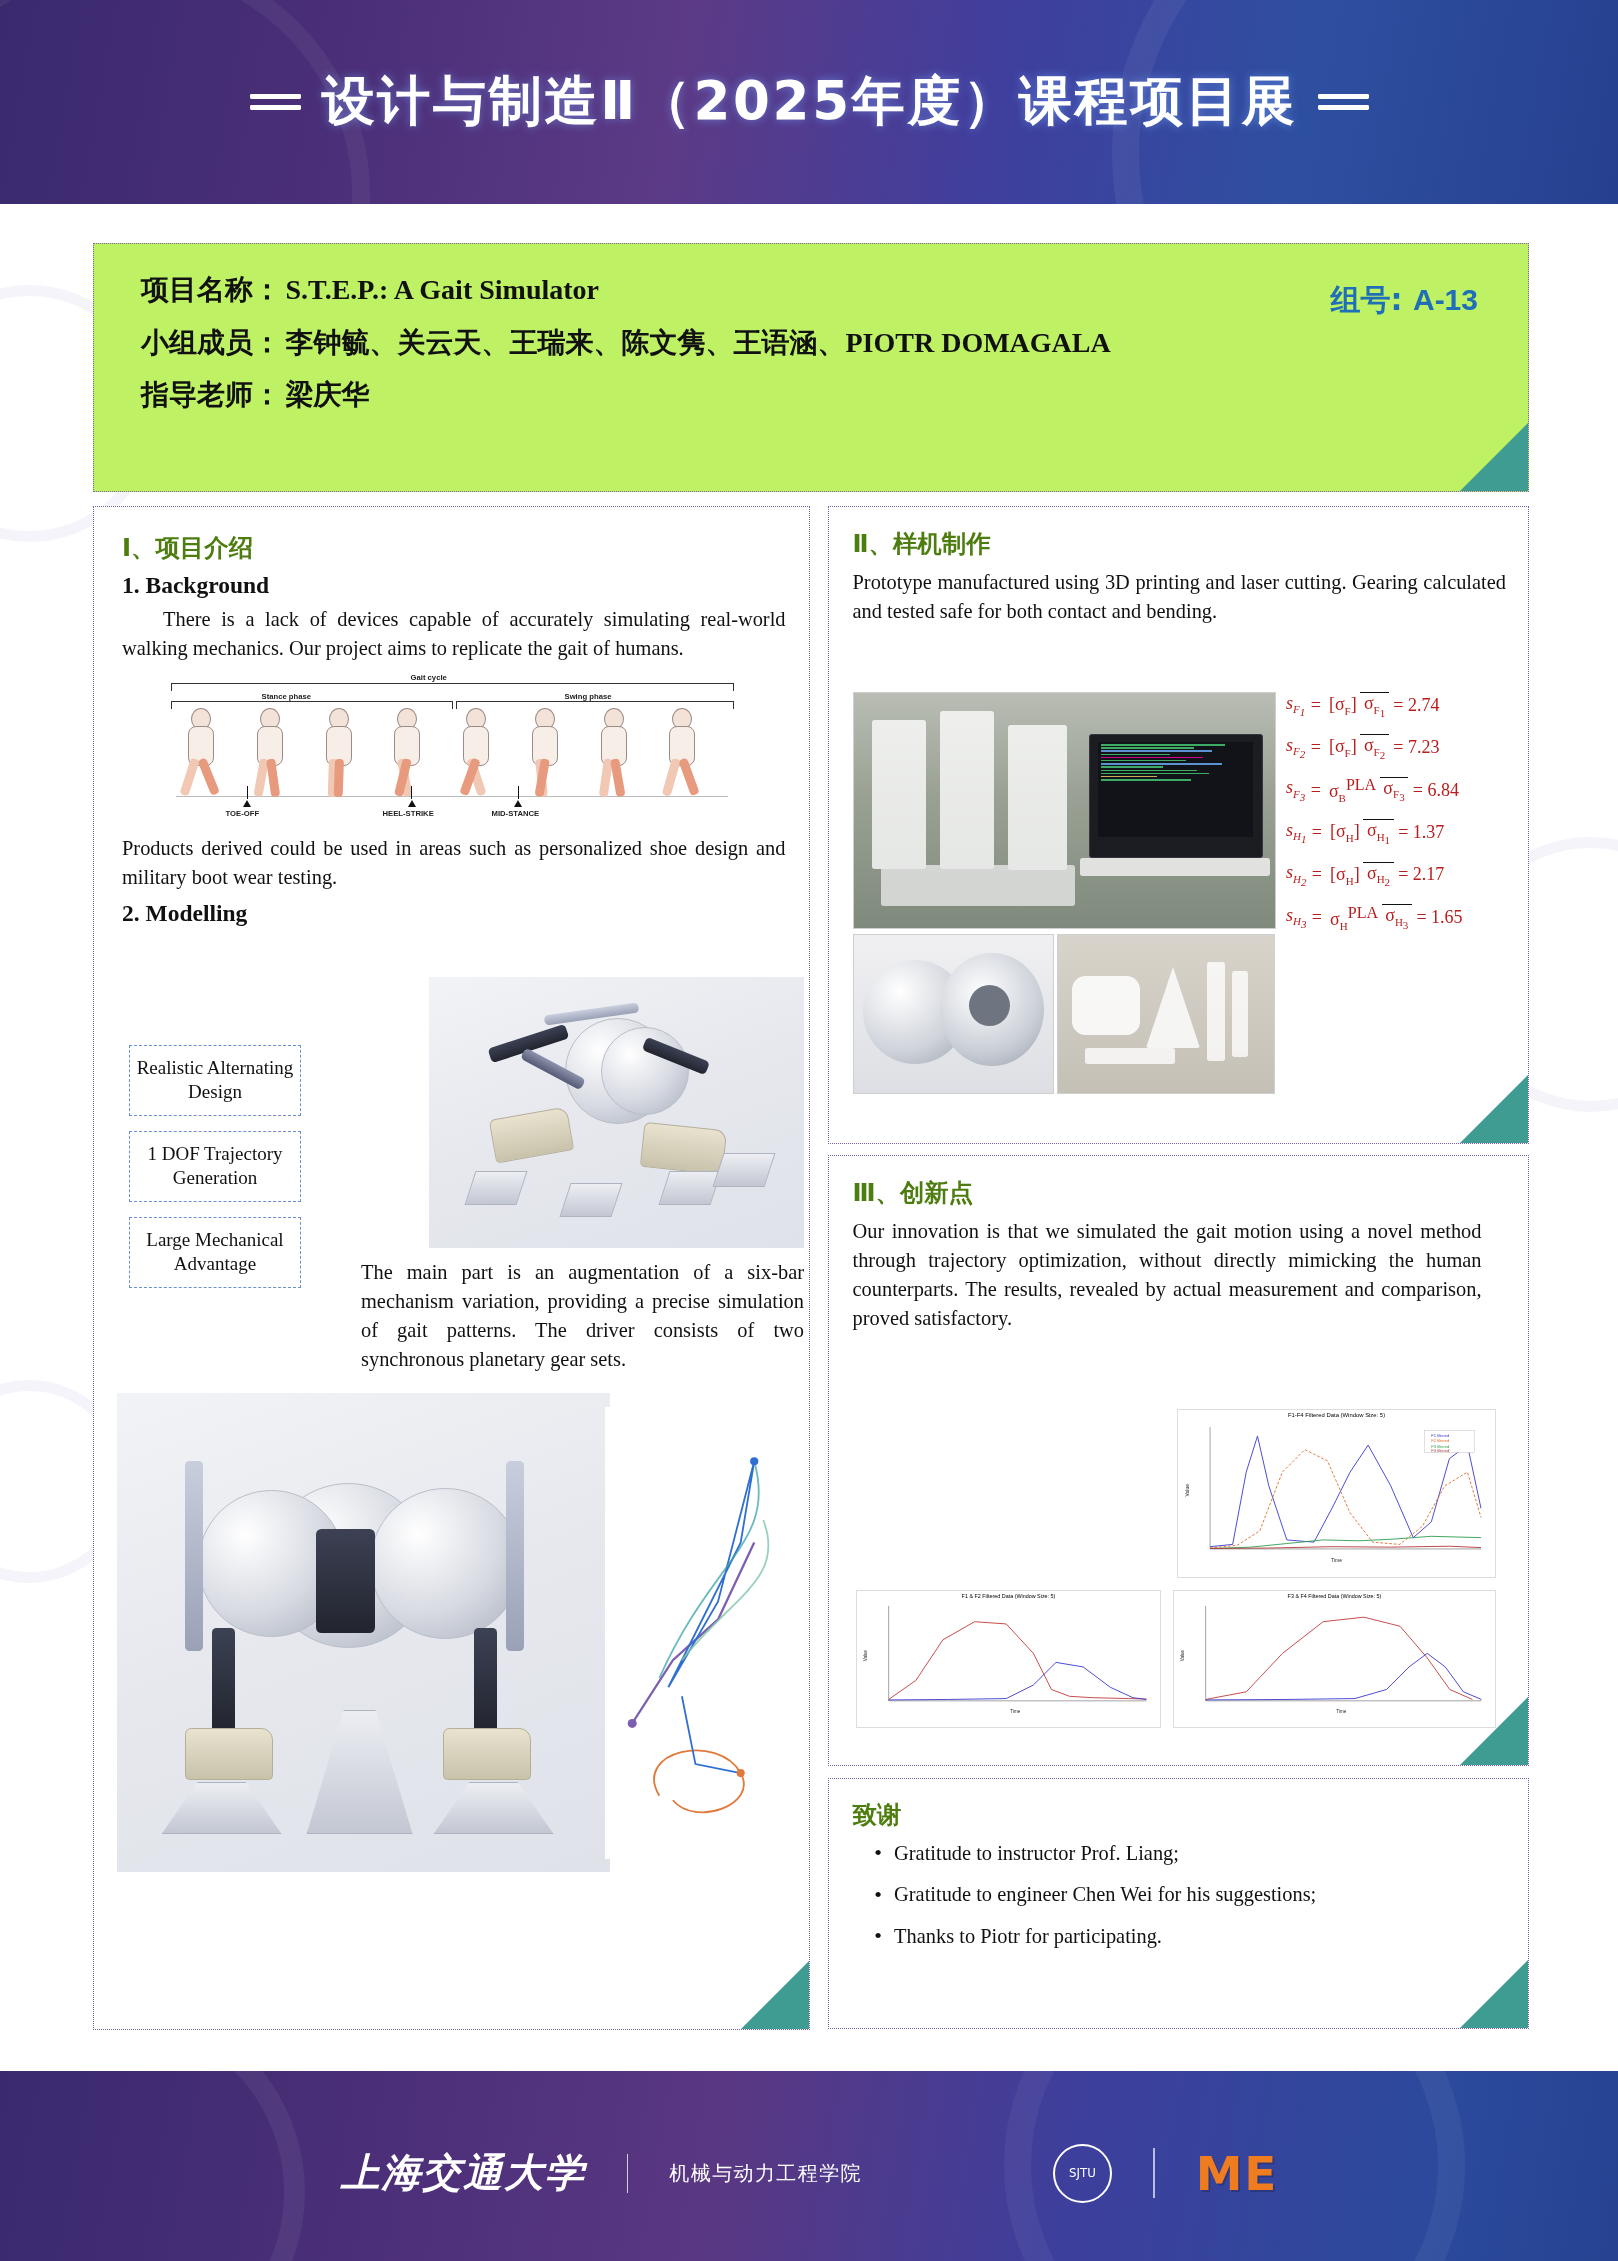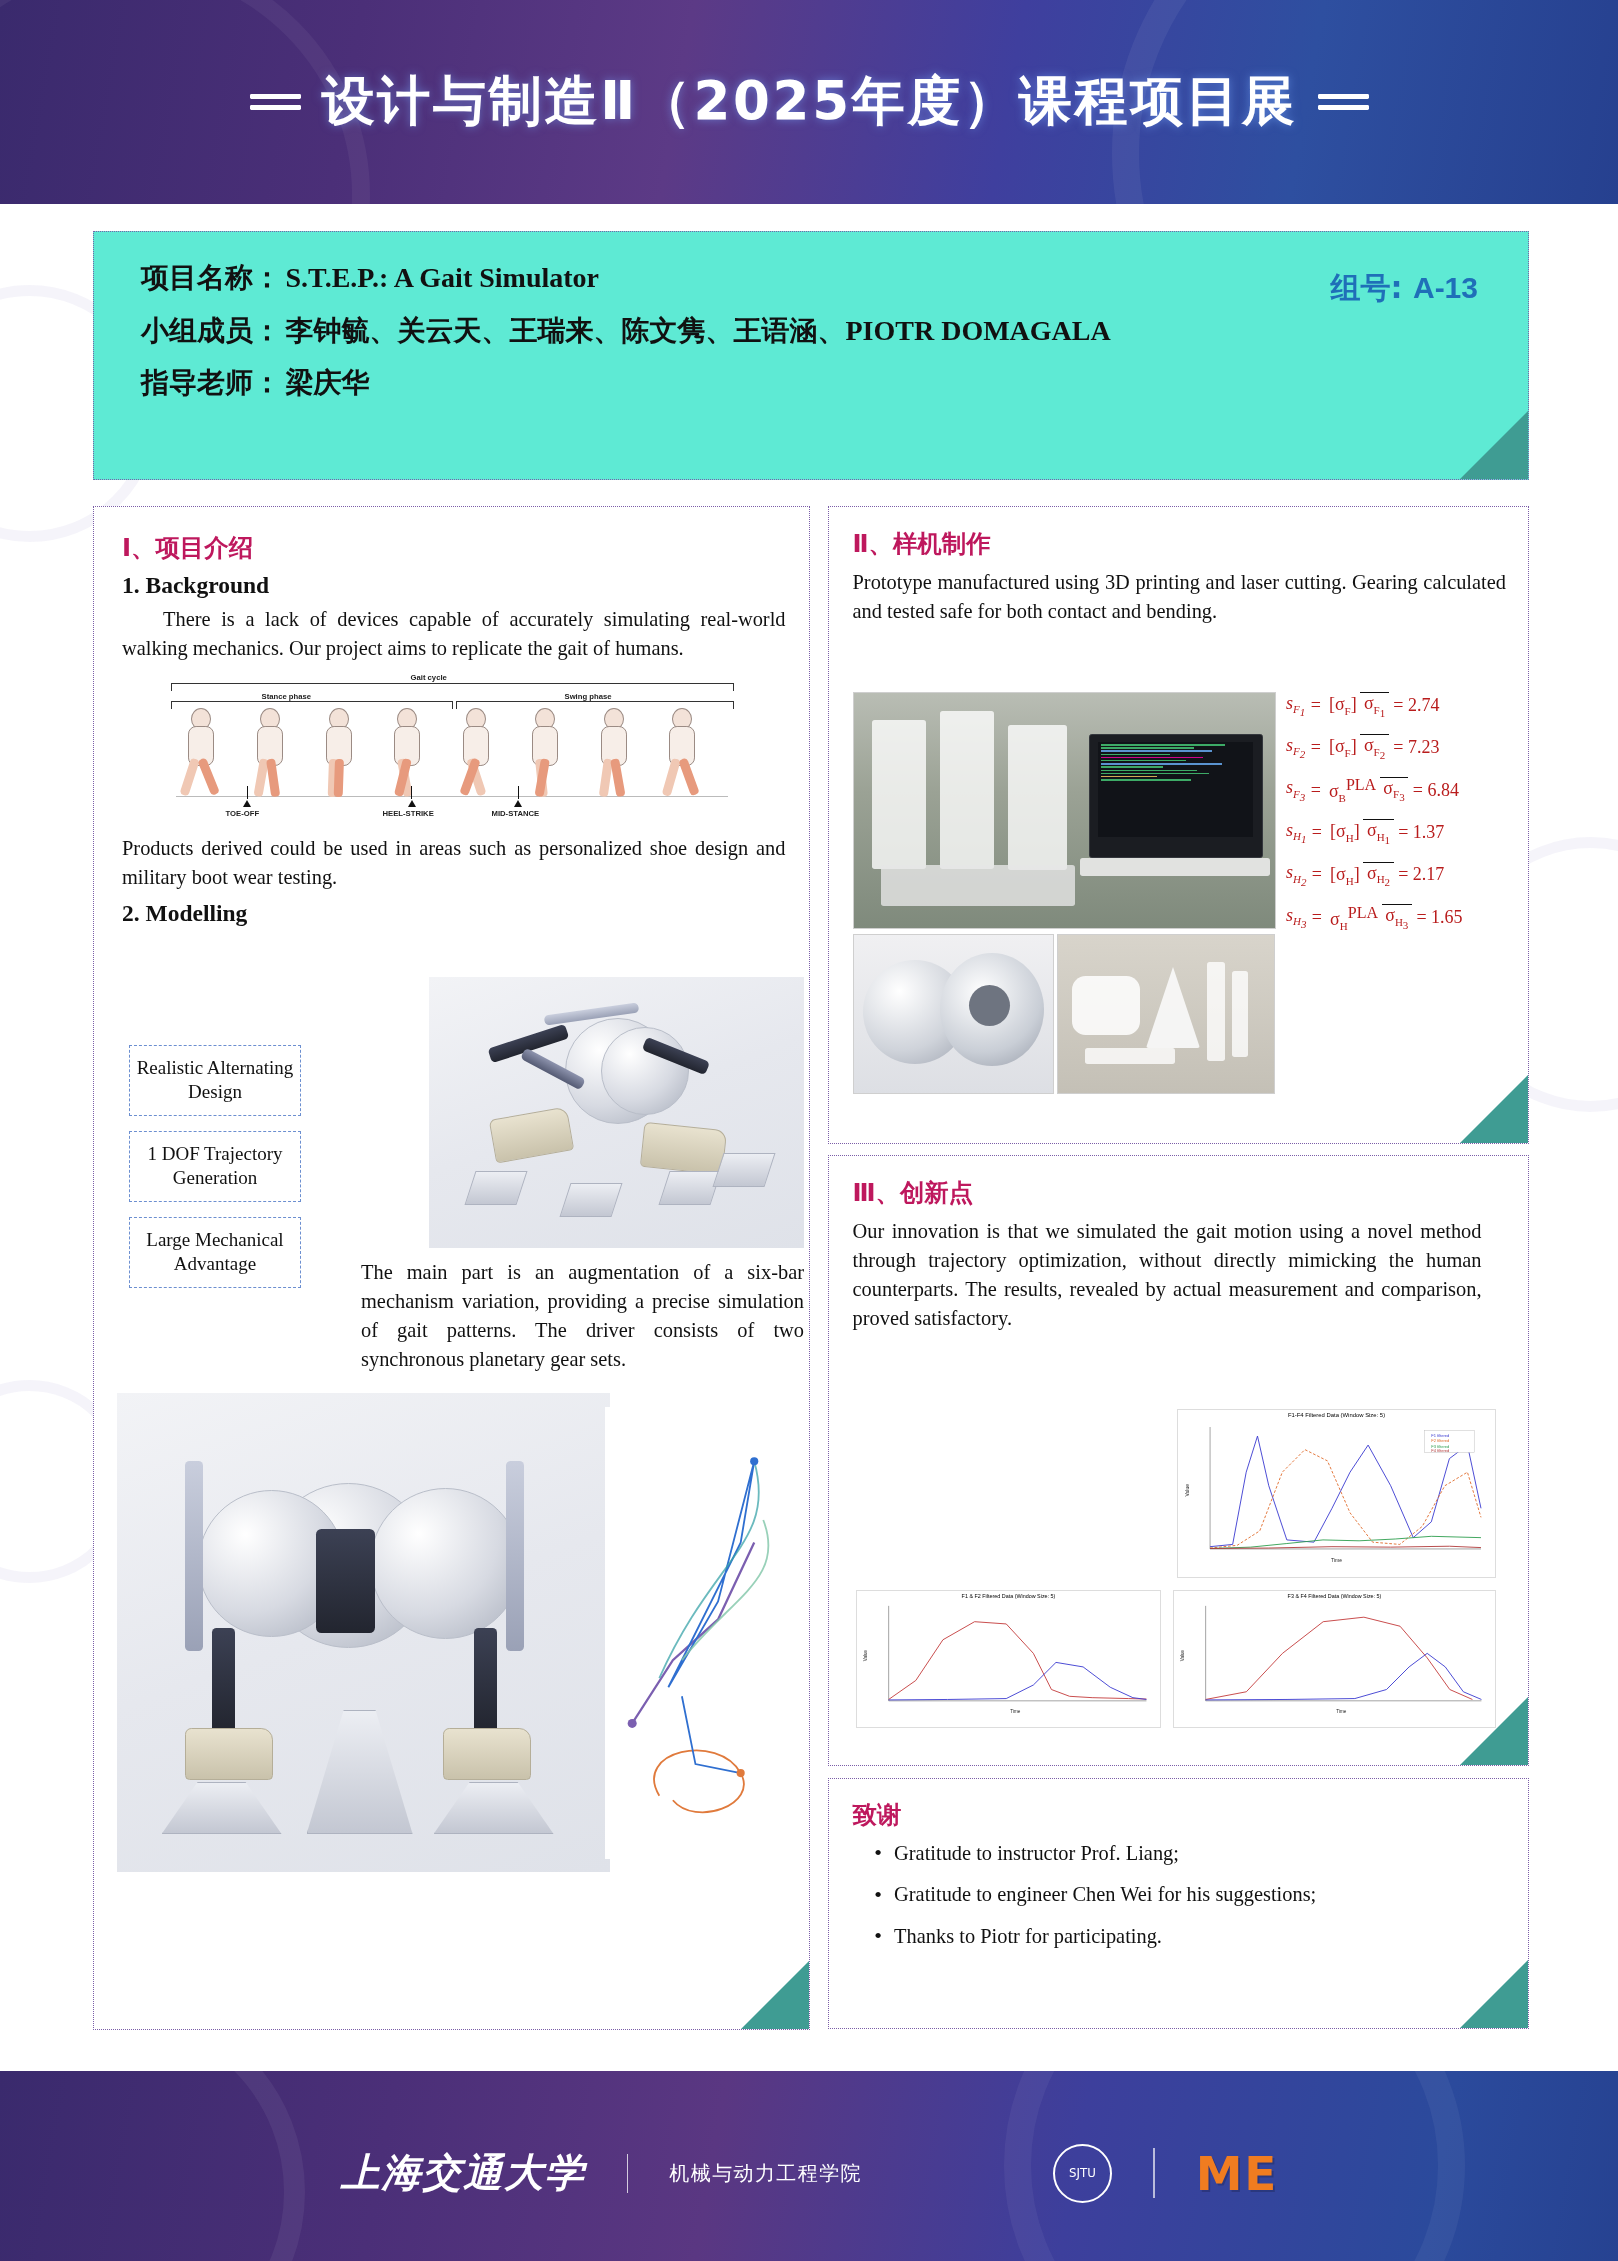--- a/index.html
+++ b/index.html
@@ -80,25 +80,25 @@
   
   .deco-gear {
     position: absolute;
     border-radius: 50%;
     border: 11.8px solid rgba(120,100,180,0.07);
   }
 
   
   .title-card {
     position: absolute;
-    left: 93px; top: 231px;
+    left: 93px; top: 243px;
     width: 1436px;
     height: 249px;
     border: 1.8px dotted #7b5ea8;
-    background: #5eead4;
+    background: #bef264;
     box-sizing: border-box;
     overflow: hidden;
   }
   .corner-tri {
     position: absolute;
     right: 0; bottom: 0;
     width: 0; height: 0;
     border-left: 68px solid transparent;
     border-bottom: 68px solid #3f9c93;
   }
@@ -156,21 +156,21 @@
     overflow: hidden;
   }
   .panel-proto { left: 828px; top: 506px; width: 701px; height: 638px; }
   .panel-innov { left: 828px; top: 1155px; width: 701px; height: 611px; }
   .panel-thanks{ left: 828px; top: 1778px; width: 701px; height: 251px; }
 
   .sec-head-cn {
     font-family: "DejaVu Sans", sans-serif;
     font-weight: bold;
     font-size: 24.4px;
-    color: #be185d;
+    color: #4d7c0f;
     margin: 0 0 8.1px 0;
   }
   .sec-head-en {
     font-family: "Liberation Serif", serif;
     font-weight: bold;
     font-size: 23.5px;
     color: #111111;
     margin: 0 0 6.3px 0;
   }
   .para {

